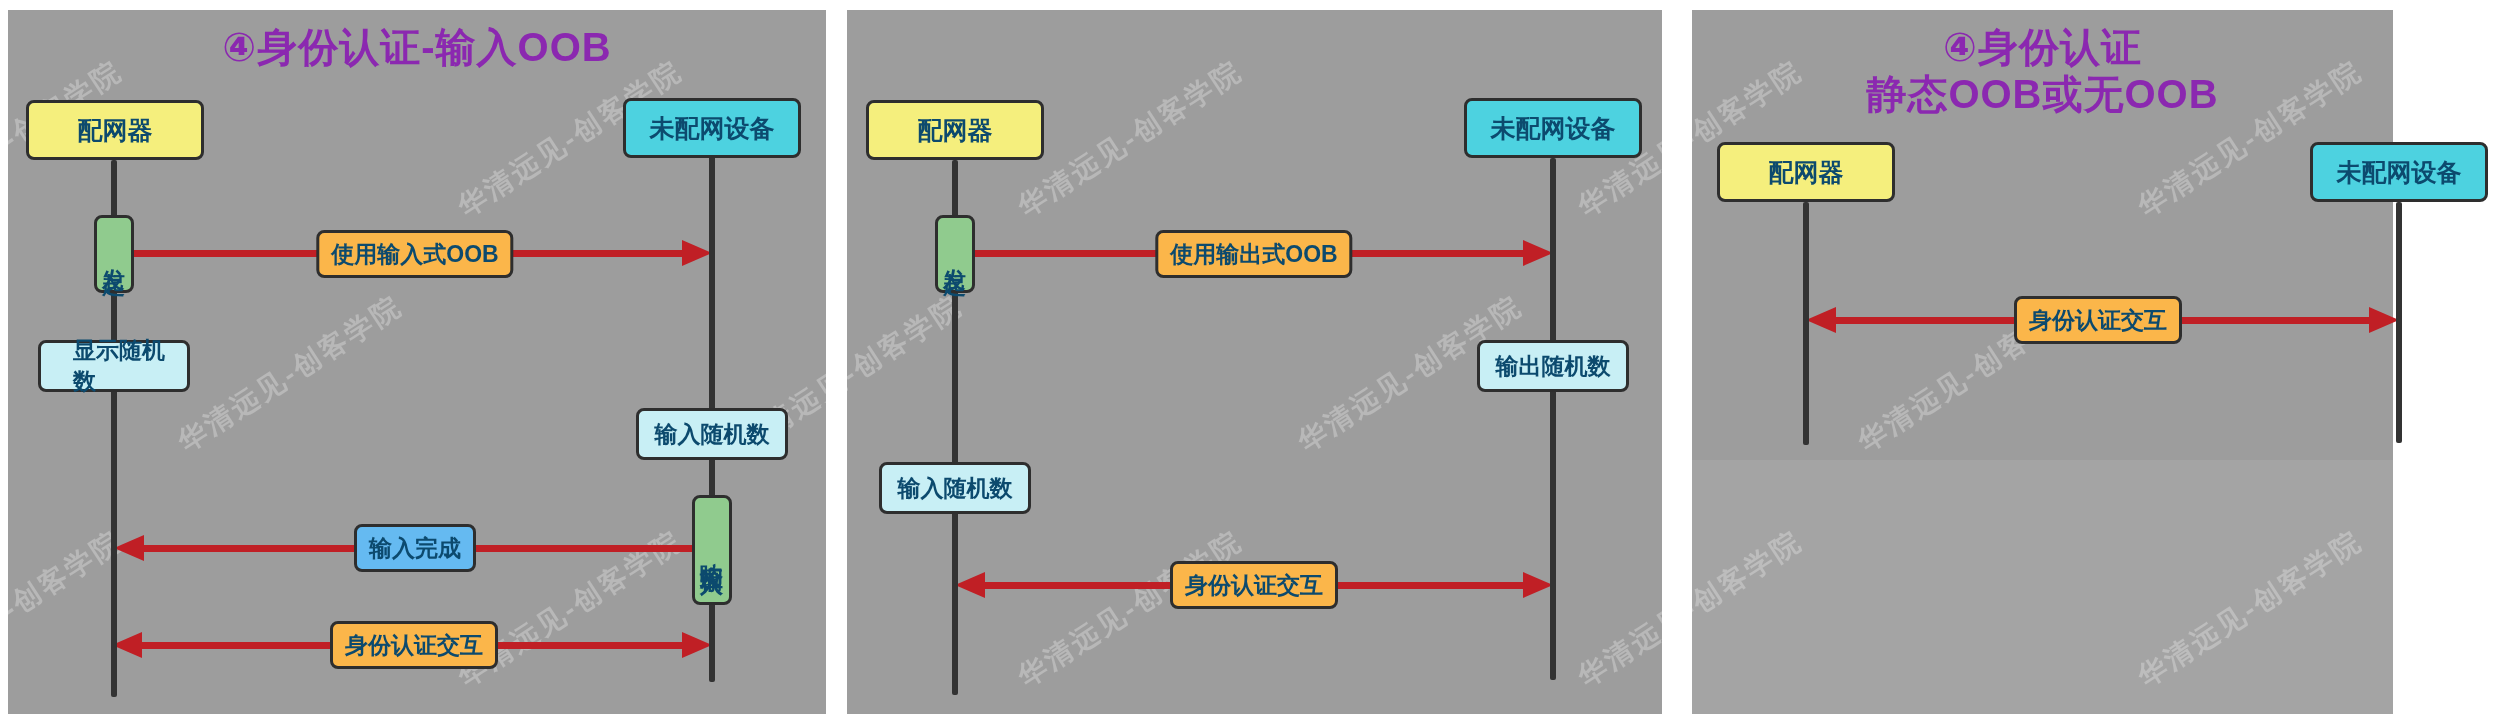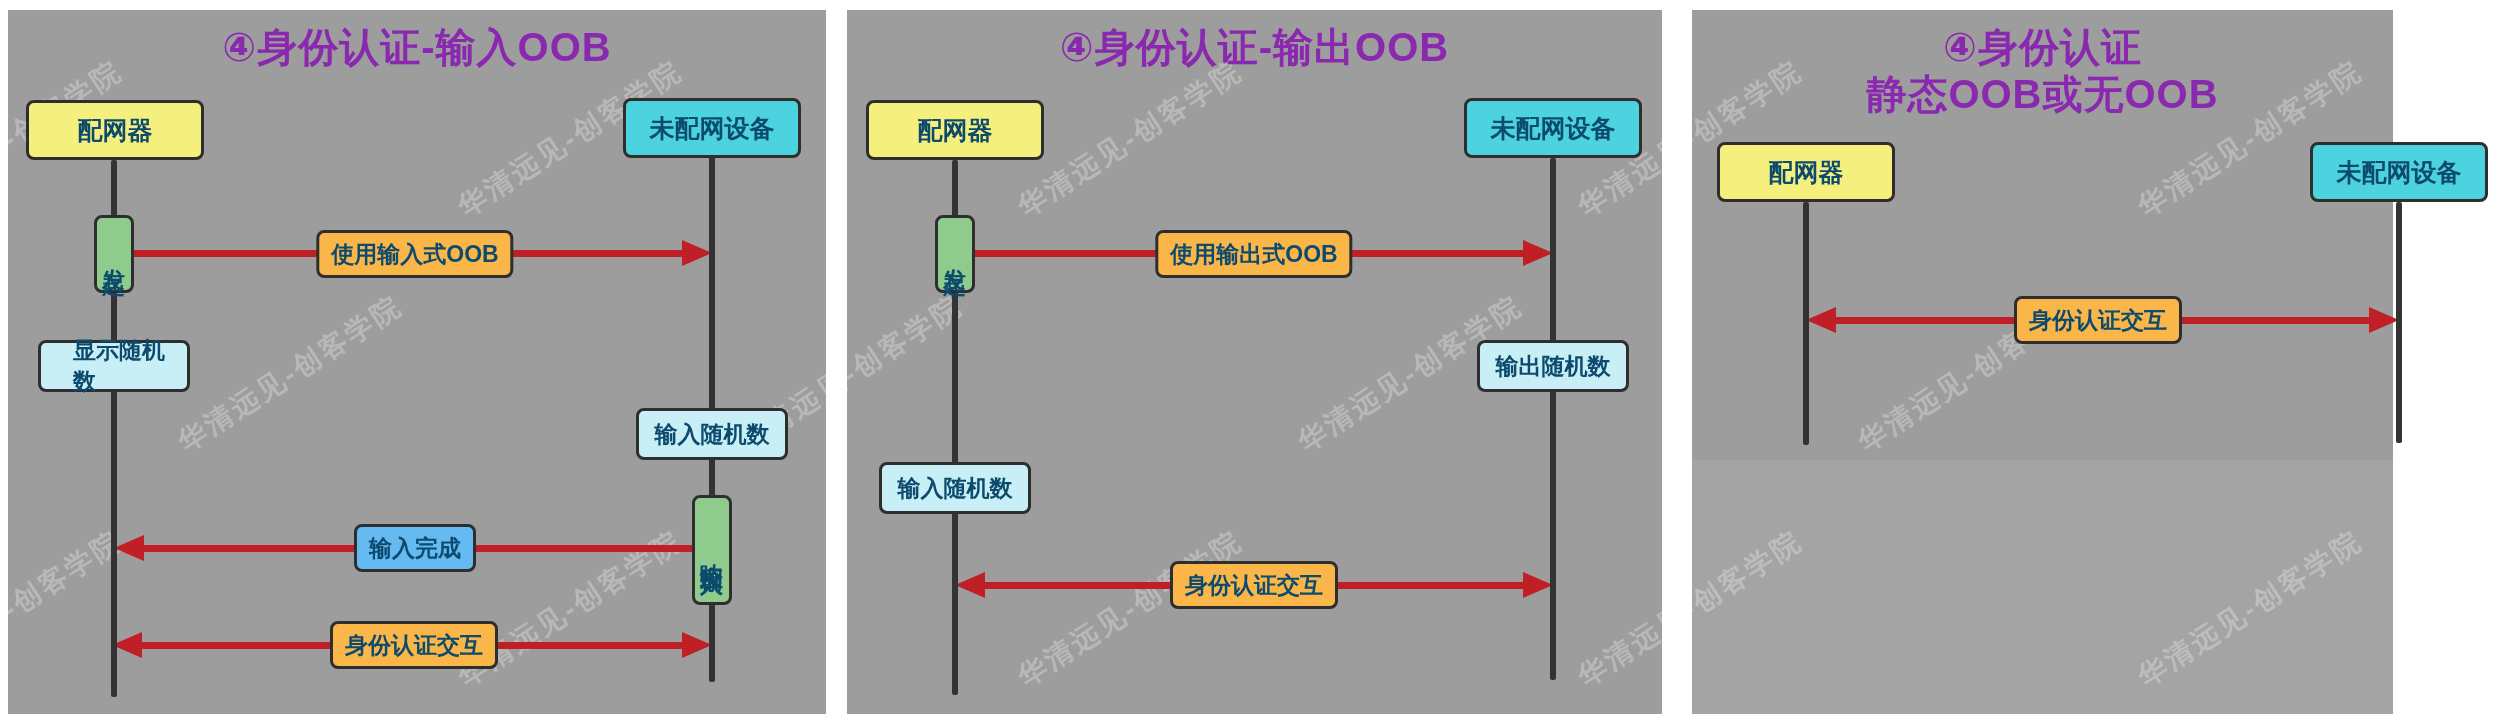--- a/index.html
+++ b/index.html
@@ -77,21 +77,20 @@
     <div class="shaft" style="left:136px;top:535px;width:548px;"></div>
     <div class="box mlabel lab-blue" style="left:407px;top:514px;">输入完成</div>
 
     <div class="head head-left" style="left:104px;top:622px;"></div>
     <div class="shaft" style="left:134px;top:632px;width:540px;"></div>
     <div class="head head-right" style="left:674px;top:622px;"></div>
     <div class="box mlabel lab-orange" style="left:406px;top:611px;">身份认证交互</div>
   </div>
 
   <div class="panel" style="left:847px;width:815px;">
-    <div class="panel-title" style="top:14px;">④身份认证-输出OOB</div>
 
     <div class="lifeline" style="left:105px;top:150px;height:535px;"></div>
     <div class="lifeline" style="left:703px;top:148px;height:522px;"></div>
 
     <div class="box actor actor-p" style="left:19px;top:90px;">配网器</div>
     <div class="box actor actor-d" style="left:617px;top:88px;">未配网设备</div>
 
     <div class="box activation" style="left:88px;top:205px;width:40px;height:78px;">发起</div>
 
     <div class="shaft" style="left:128px;top:240px;width:548px;"></div>

